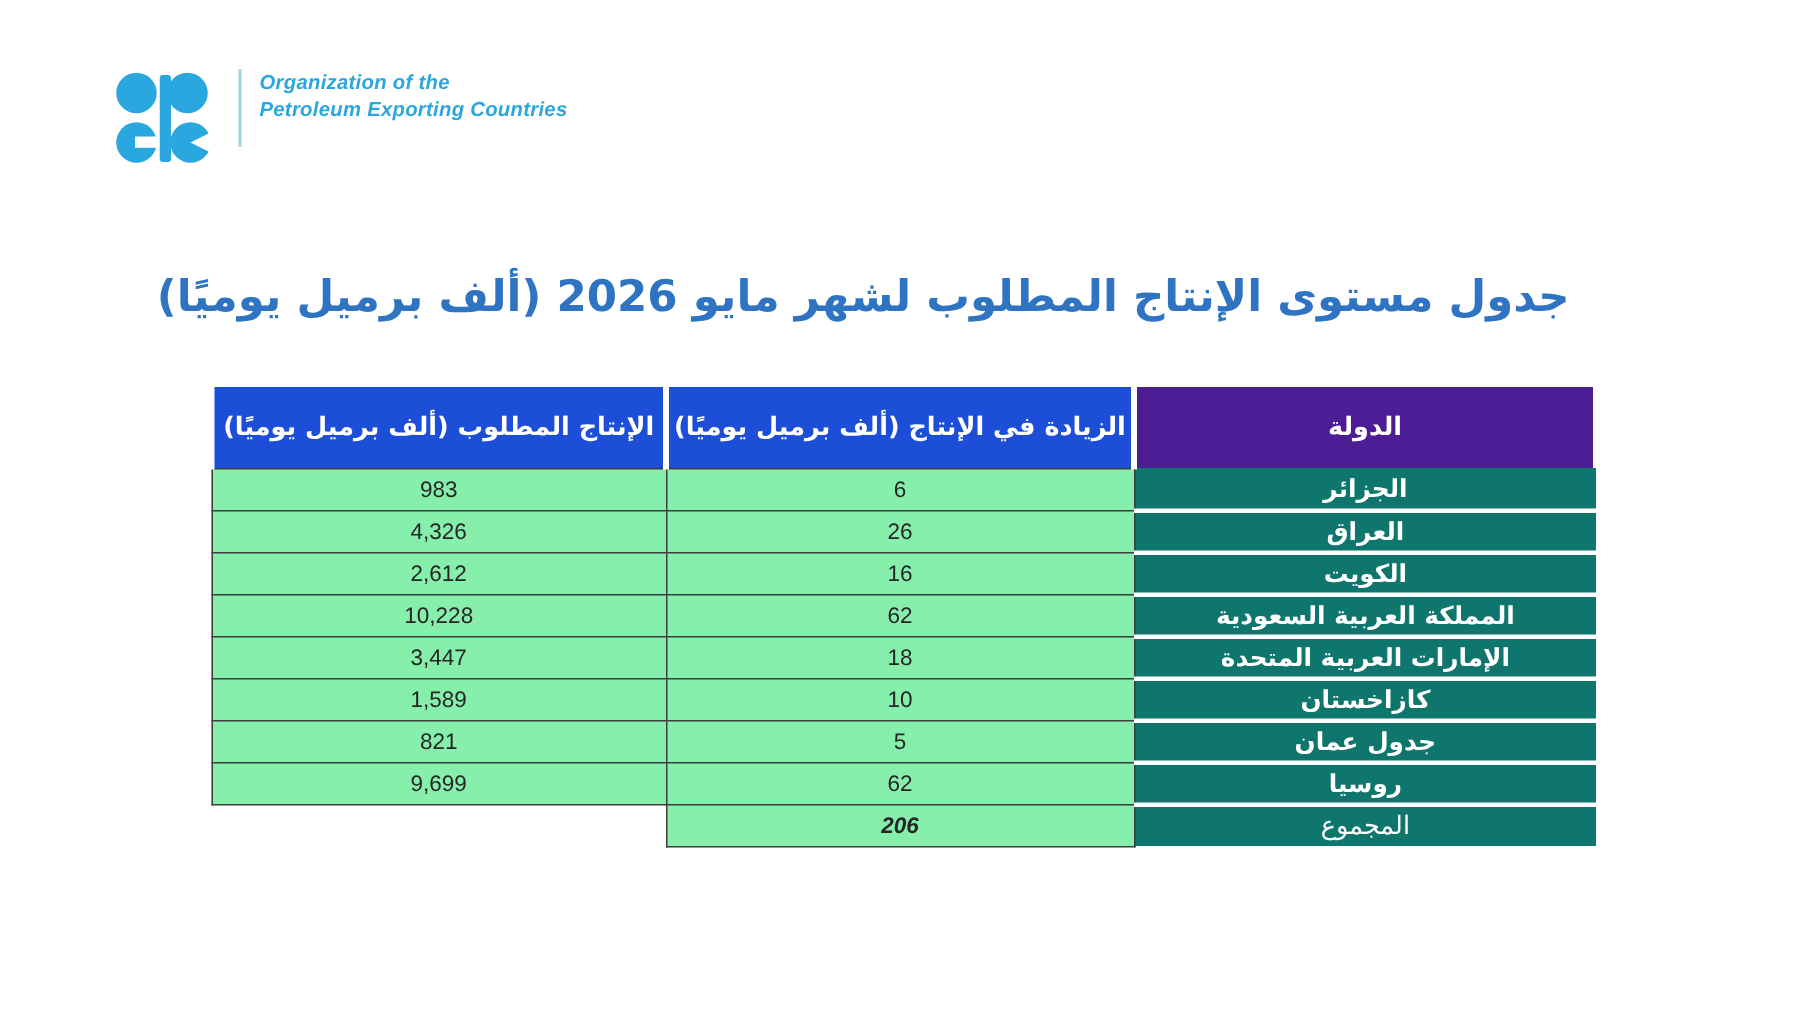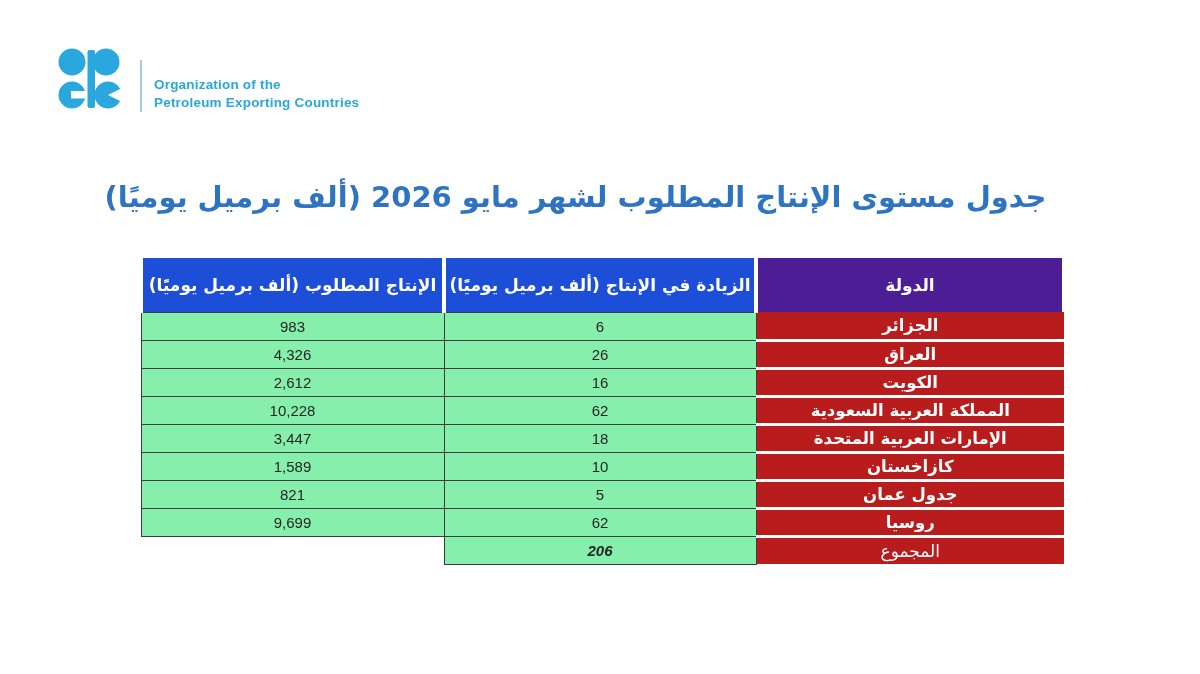--- a/index.html
+++ b/index.html
@@ -1,21 +1,21 @@
 <!DOCTYPE html>
 <html lang="ar"><head>
 <meta charset="utf-8">
 <style>
   * { margin:0; padding:0; box-sizing:border-box; }
   html,body { width:1200px; height:674px; background:#ffffff; overflow:hidden;
               font-family:"DejaVu Sans", sans-serif; }
   .page { position:relative; width:1200px; height:674px; background:#fff; }
 
   
-  .brand { position:absolute; top:46px; left:56px; display:flex; align-items:flex-end; }
+  .brand { position:absolute; top:46px; left:75px; display:flex; align-items:flex-start;font-style:italic; }
   .brand svg { display:block; }
   .brand-divider { width:2px; height:52px; background:#9fd0e8; margin:0 12px 0 14px; }
   .brand-text { color:#2aa7de; font-size:13.5px; line-height:1.35; font-weight:600;
                 font-family:"Liberation Sans", sans-serif; letter-spacing:.2px; }
 
   
   .title { position:absolute; top:180px; left:0; width:1151px; text-align:center;
            direction:rtl; color:#2e74c2; font-size:29px; font-weight:700; }
 
   
@@ -25,21 +25,21 @@
   col.c-increase { width:312px; }
   col.c-required { width:303px; }
 
   th, td { text-align:center; vertical-align:middle; }
   thead th { height:54px; color:#ffffff; font-size:17px; font-weight:700;
              border-left:4px solid #ffffff; border-right:4px solid #ffffff; }
   th.hdr-country { background:#4c1d95; }
   th.hdr-blue    { background:#1d4ed8; }
 
   tbody td { height:28px; font-size:15px; }
-  td.country { background:#b91c1c; color:#ffffff; font-size:16.5px; font-weight:600;
+  td.country { background:#0f766e; color:#ffffff; font-size:16.5px; font-weight:600;
                border-bottom:3px solid #ffffff;margin-top:48px; }
   tr.total-row td.country { border-bottom:none; font-weight:400; font-size:17px;text-align:center; }
   td.num { background:#86efac; color:#262626; border:1px solid #3d3d3d;
            font-family:"Liberation Sans", sans-serif; direction:ltr; }
   td.num-total { font-weight:700;font-style:italic; }
   td.empty { background:transparent; border:none; }
 </style>
 </head>
 <body>
 

